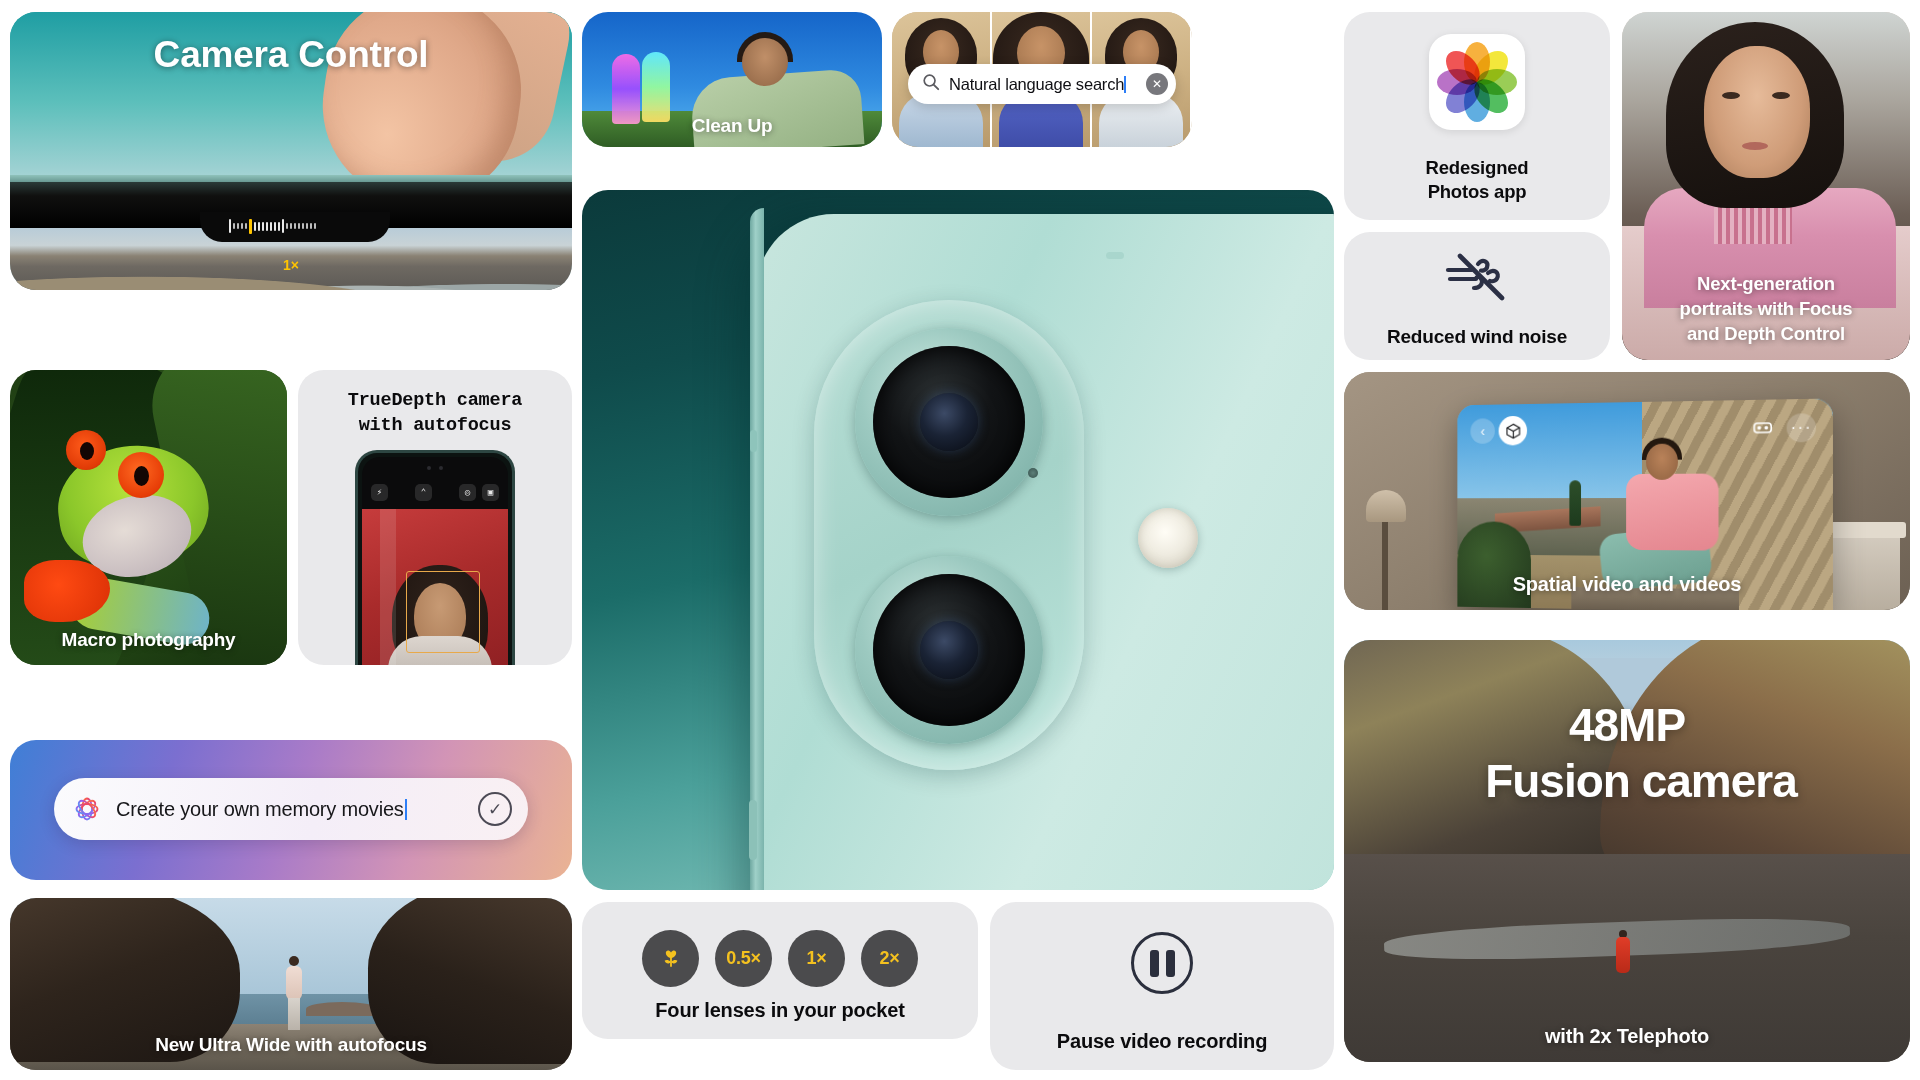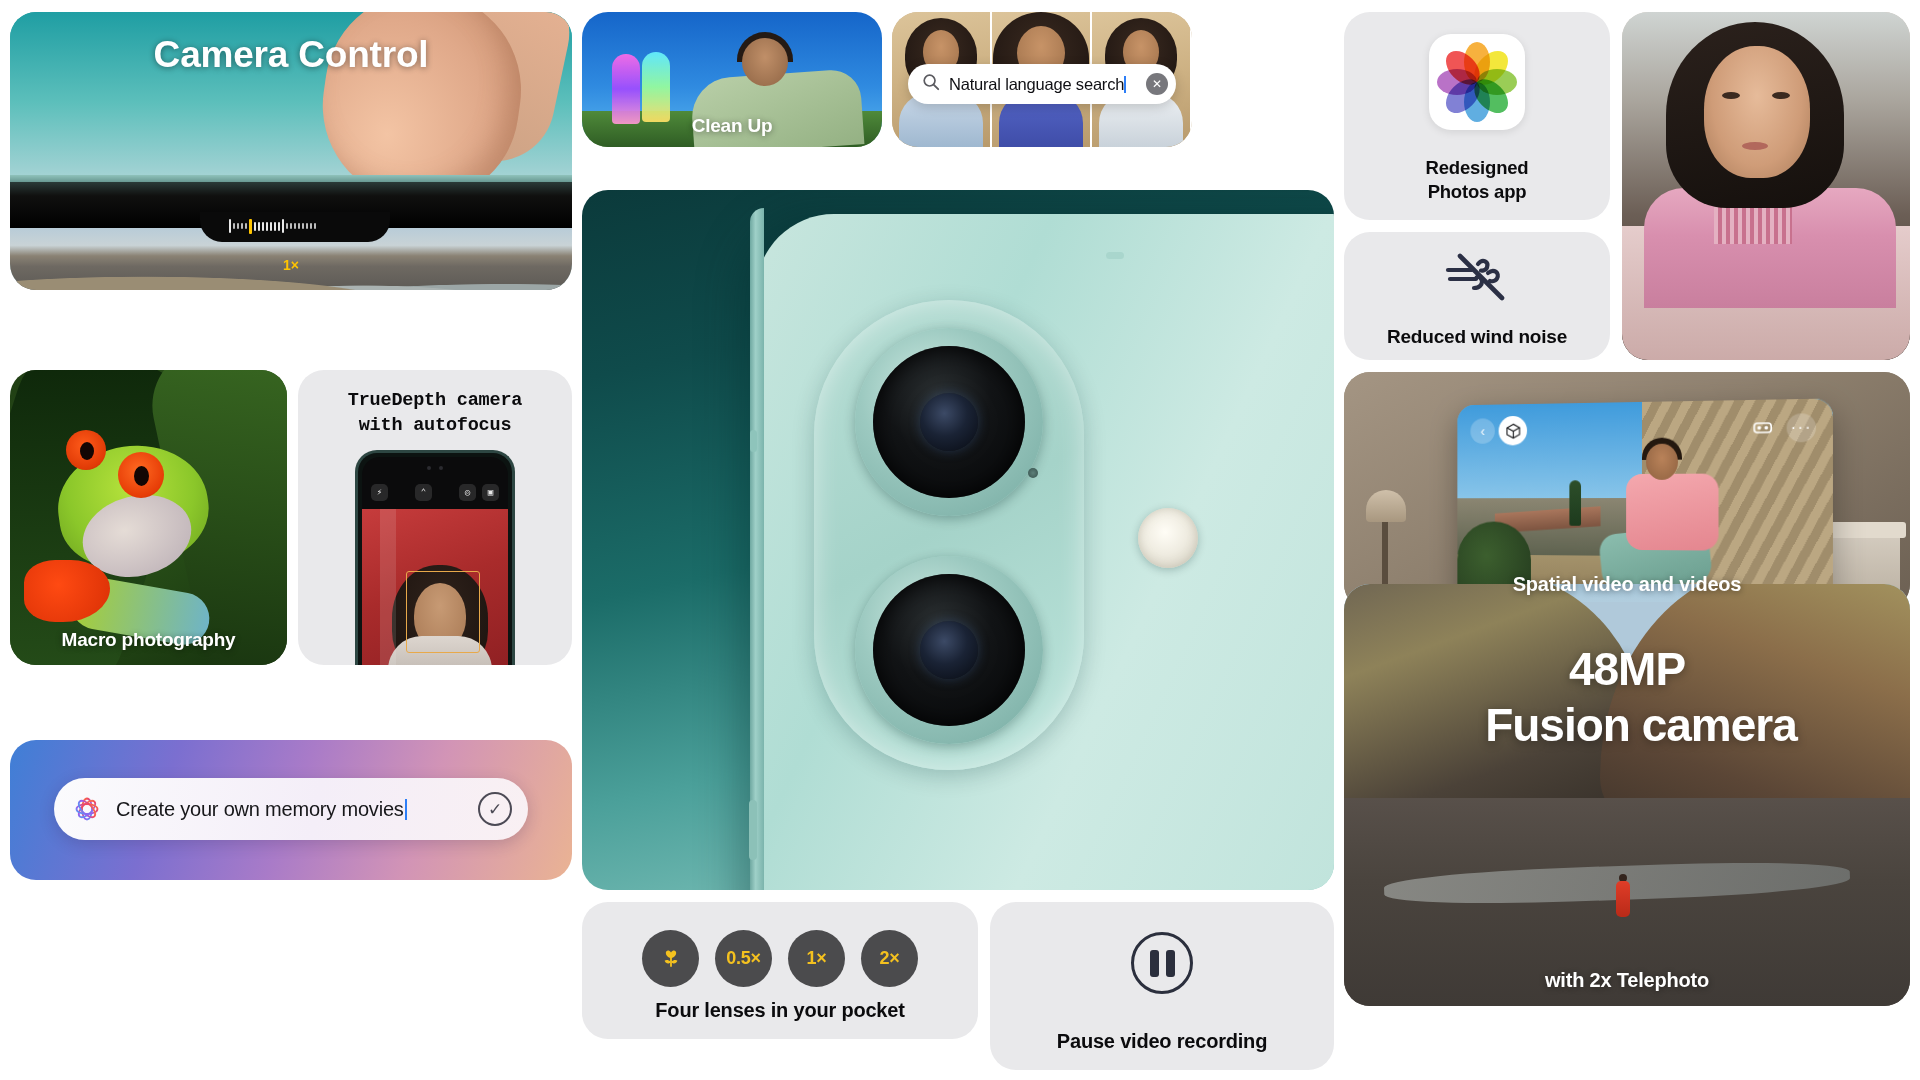--- a/index.html
+++ b/index.html
@@ -434,21 +434,21 @@
     background:#fff; display:flex; align-items:center; justify-content:center; }
   #sp-immersive { position:absolute; right:54px; top:14px; width:26px; height:26px;
     display:flex; align-items:center; justify-content:center; color:#fff; font-size:13px; }
   #sp-more { position:absolute; right:16px; top:14px; width:28px; height:28px; border-radius:50%;
     background: rgba(255,255,255,.2); display:flex; align-items:center; justify-content:center;
     color:#fff; font-size:16px; letter-spacing:1.5px; }
   #sp-cap { bottom: 14px; font-size: 20px; }
 
   
   #fusion {
-    left: 1344px; top: 584px; width: 566px; height: 422px;
+    left: 1344px; top: 640px; width: 566px; height: 422px;
     background: linear-gradient(180deg,#9ebfd6 0%, #7a6f55 22%, #5c5243 58%, #4a443c 100%);
   }
   #fu-sky { position:absolute; left:0; right:0; top:0; height:70px;
     background: linear-gradient(180deg,#a8c9dd,#cbd9e0); }
   #fu-ridge-l { position:absolute; left:-20px; top:-10px; width:330px; height:250px;
     background: linear-gradient(160deg,#6b6252 0%, #8e8259 30%, #4b4238 70%, #322c26 100%);
     border-radius: 0 60% 40% 0 / 0 100% 30% 0; }
   #fu-ridge-r { position:absolute; right:-30px; top:-20px; width:340px; height:290px;
     background: linear-gradient(200deg,#a89b63 0%, #8b6e4a 35%, #5b4636 70%, #3a3028 100%);
     border-radius: 70% 0 0 46% / 100% 0 0 36%; }
@@ -576,20 +576,34 @@
             <ellipse cx="15" cy="15" rx="5" ry="10.5" transform="rotate(90 15 15)"></ellipse>
             <ellipse cx="15" cy="15" rx="5" ry="10.5" transform="rotate(135 15 15)"></ellipse>
           </g>
         </svg>
       </span>
       <span id="mem-text"><span>Create your own memory movies</span><span id="mem-caret"></span></span>
       <span id="mem-check">✓</span>
     </div>
   </div>
 
+  <div class="card" id="ultrawide">
+    <div id="uw-sky"></div>
+    <div id="uw-sea"></div>
+    <div id="uw-sand"></div>
+    <div id="uw-islet"></div>
+    <div id="uw-person">
+        <i></i>
+        <b></b>
+        <s></s>
+      </div>
+    <div id="uw-rock-l"></div>
+    <div id="uw-rock-r"></div>
+    <div class="cap" id="uw-cap">New Ultra Wide with autofocus</div>
+  </div>
 
   <div class="card" id="cleanup">
     <div id="cu-grass"></div>
     <div id="cu-ghosts">
       <span class="ghost" id="g1"></span>
       <span class="ghost" id="g2"></span>
     </div>
     <div id="cu-person-body"></div>
     <div id="cu-person-hair"></div>
     <div id="cu-person-head"></div>
@@ -712,20 +726,25 @@
   <div class="card" id="portraits">
     <div id="po-bg"></div>
     <div id="po-sweater"></div>
     <div id="po-shirt"></div>
     <div id="po-stripes"></div>
     <div id="po-hair"></div>
     <div id="po-face"></div>
     <div id="po-eye-l"></div>
     <div id="po-eye-r"></div>
     <div id="po-lip"></div>
+    <div class="cap" id="po-cap">
+      <div>Next-generation</div>
+      <div>portraits with Focus</div>
+      <div>and Depth Control</div>
+    </div>
   </div>
 
   <div class="card" id="spatial">
     <div id="sp-room"></div>
     <div id="sp-lamp"></div>
     <div id="sp-lamp-stem"></div>
     <div id="sp-mantel"></div>
     <div id="sp-window">
       <div id="sp-sky"></div>
       <div id="sp-wall"></div>

